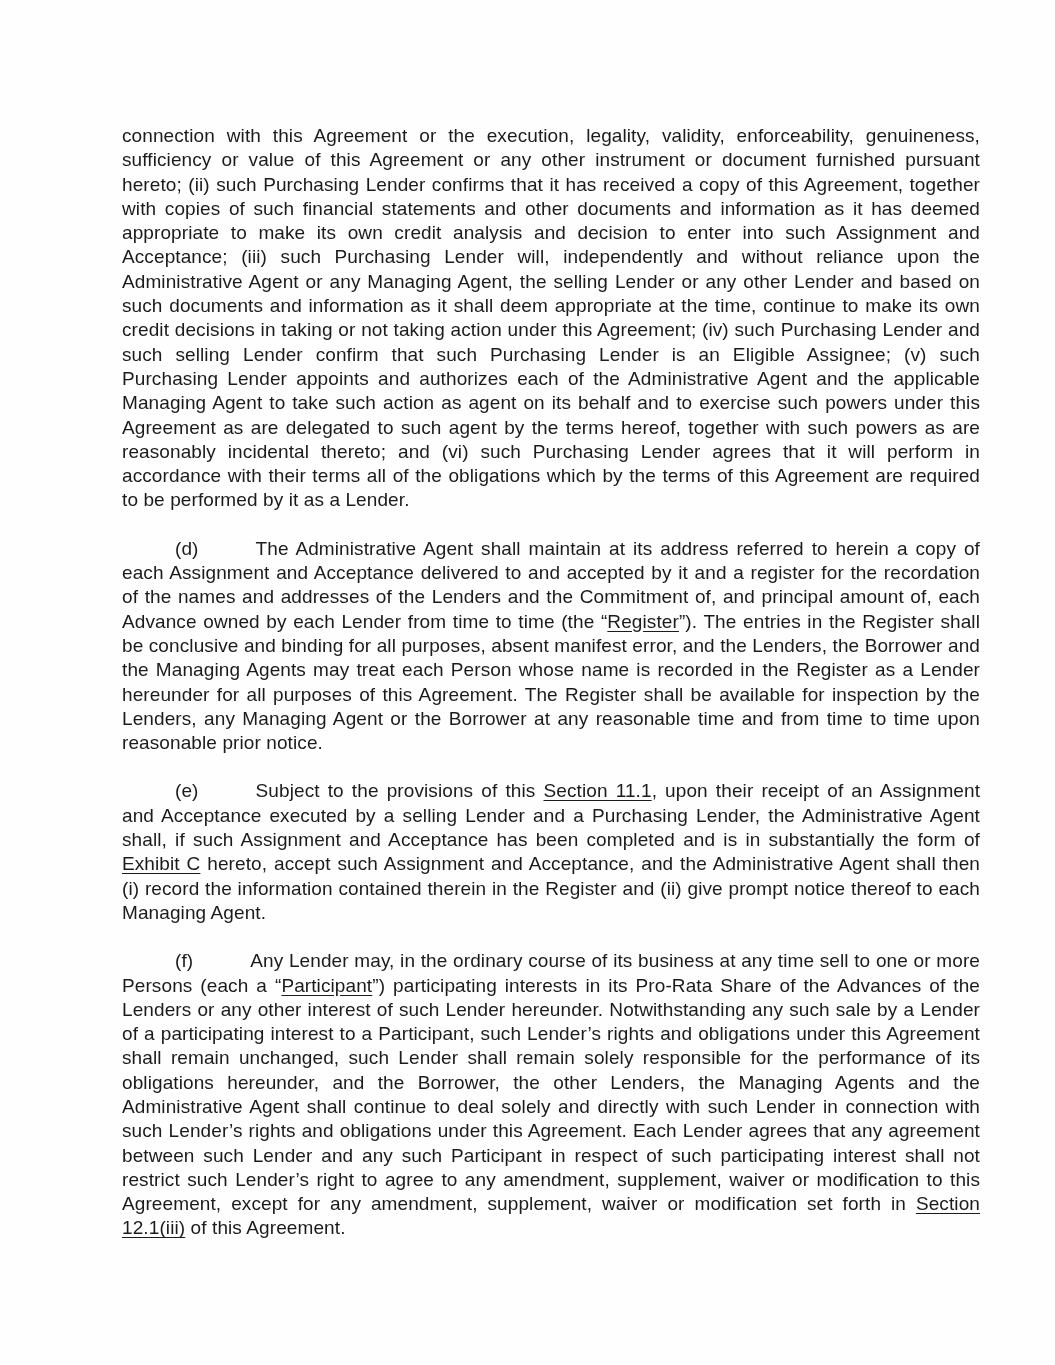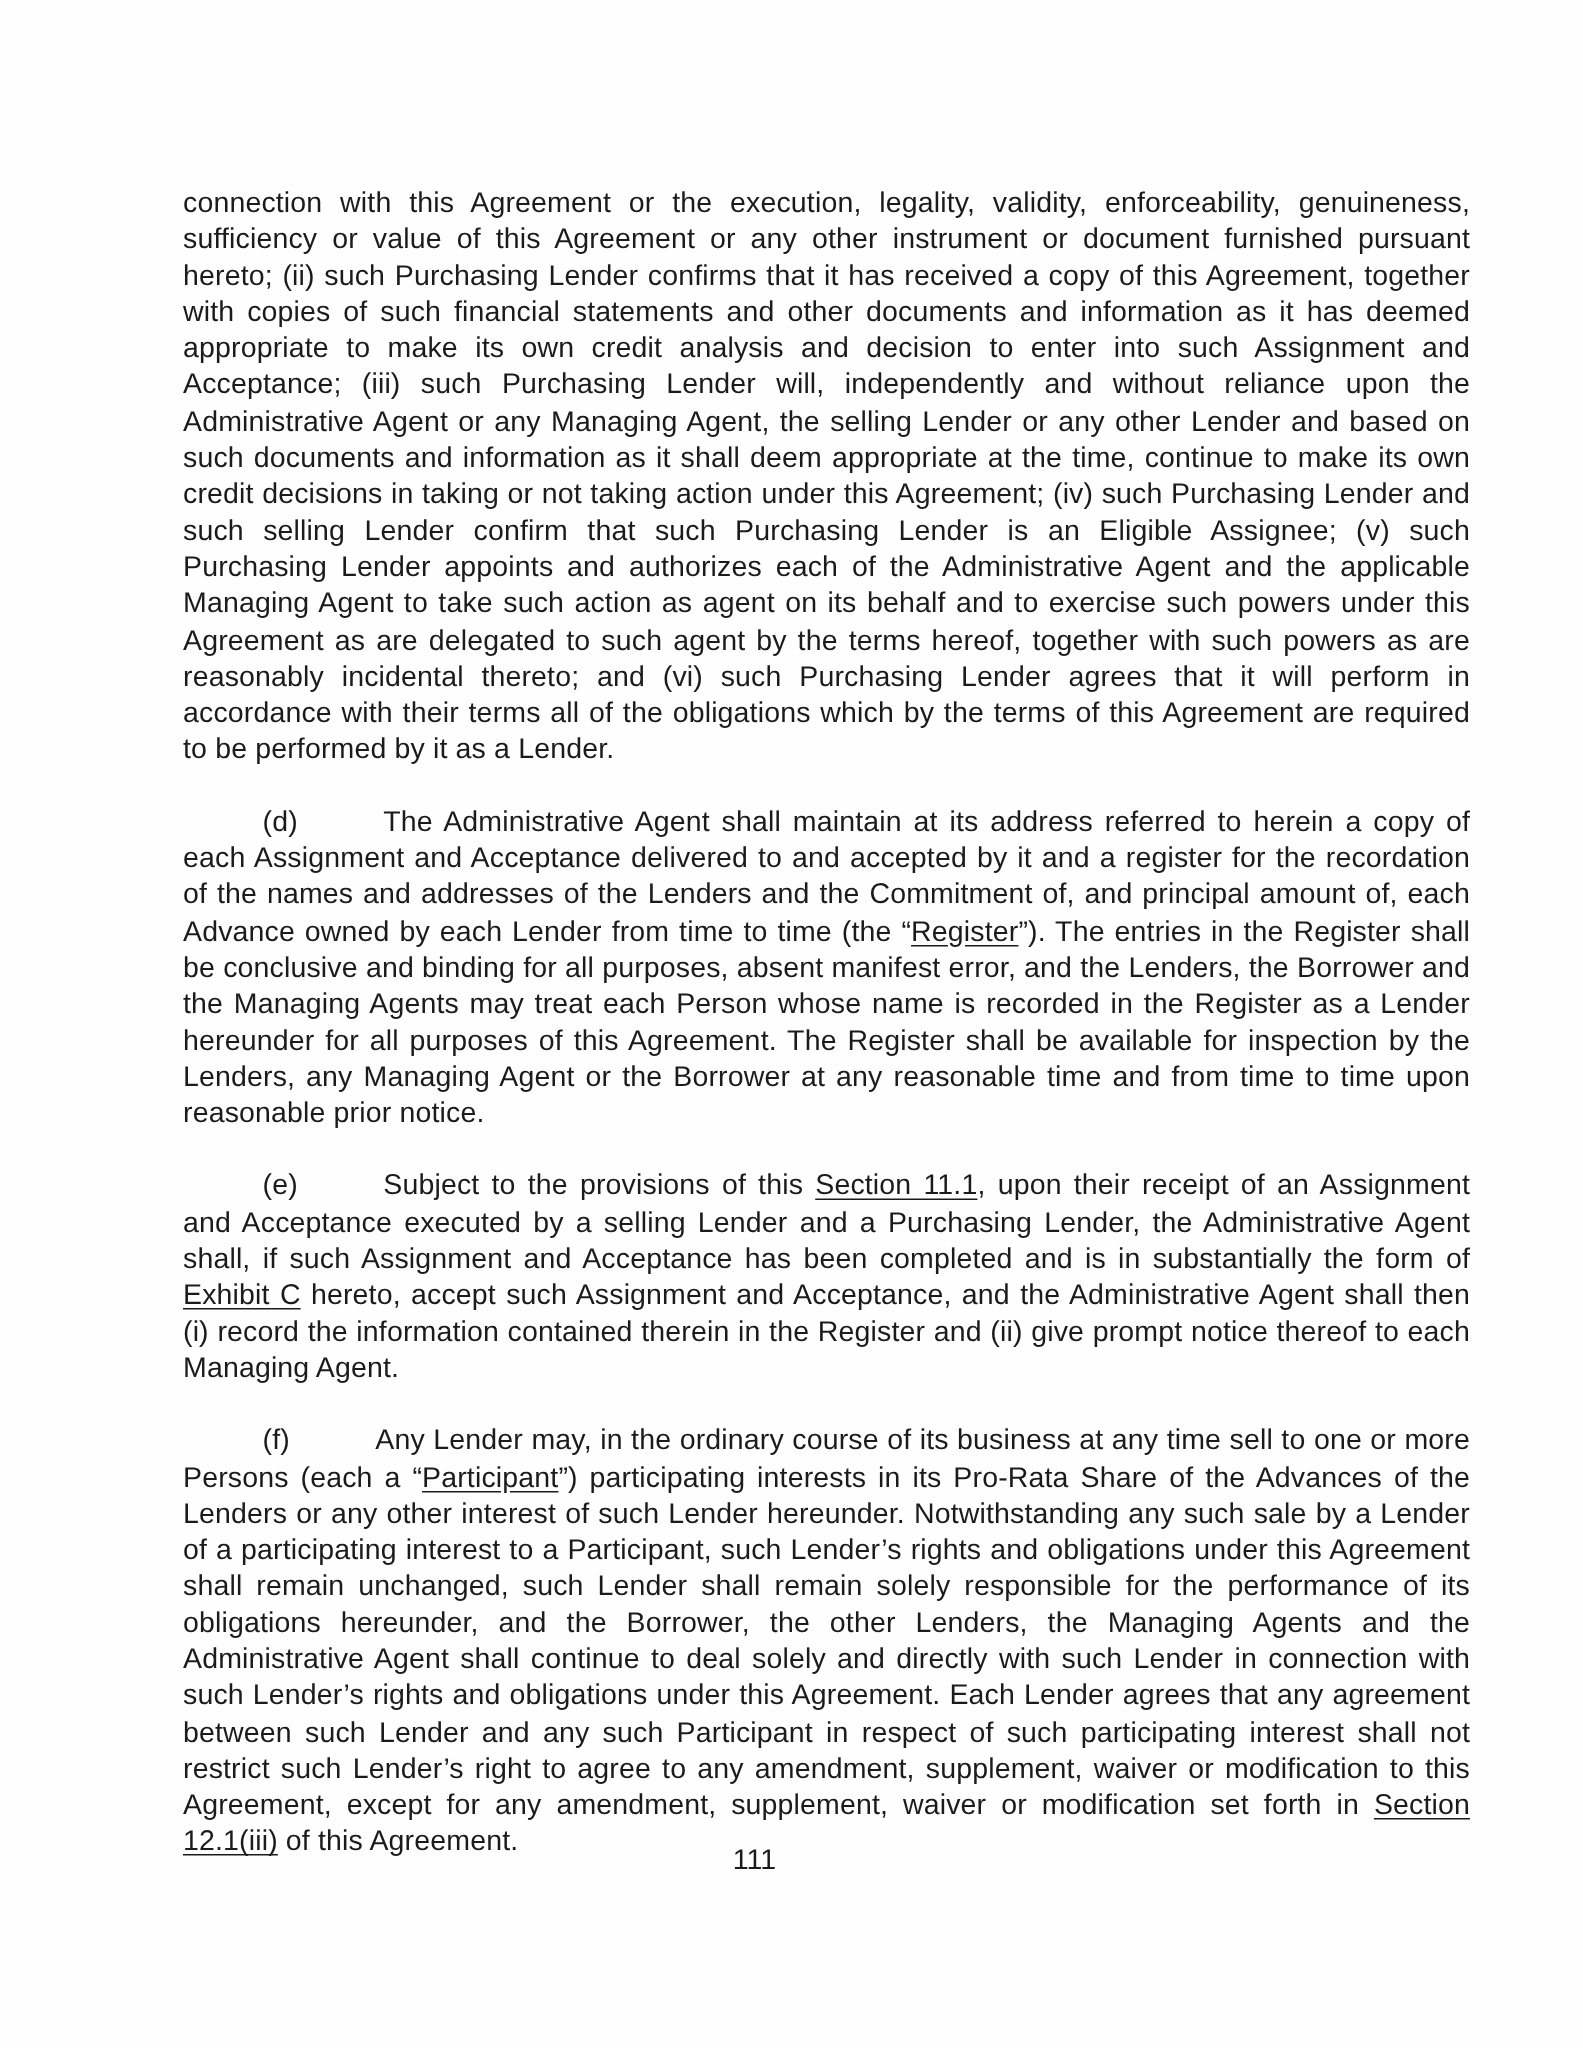--- a/index.html
+++ b/index.html
@@ -54,14 +54,13 @@
 </head>
 <body>
 
 <div class="page">
   <div class="text-body">
       <p class="para"><span>connection with this Agreement or the execution, legality, validity, enforceability, genuineness, sufficiency or value of this Agreement or any other instrument or document furnished pursuant hereto; (ii) such Purchasing Lender confirms that it has received a copy of this Agreement, together with copies of such financial statements and other documents and information as it has deemed appropriate to make its own credit analysis and decision to enter into such Assignment and Acceptance; (iii) such Purchasing Lender will, independently and without reliance upon the Administrative Agent or any Managing Agent, the selling Lender or any other Lender and based on such documents and information as it shall deem appropriate at the time, continue to make its own credit decisions in taking or not taking action under this Agreement; (iv) such Purchasing Lender and such selling Lender confirm that such Purchasing Lender is an Eligible Assignee; (v) such Purchasing Lender appoints and authorizes each of the Administrative Agent and the applicable Managing Agent to take such action as agent on its behalf and to exercise such powers under this Agreement as are delegated to such agent by the terms hereof, together with such powers as are reasonably incidental thereto; and (vi) such Purchasing Lender agrees that it will perform in accordance with their terms all of the obligations which by the terms of this Agreement are required to be performed by it as a Lender.</span></p>
       <p class="para labeled"><span>(d)</span><span class="label-gap"></span><span>The Administrative Agent shall maintain at its address referred to herein a copy of each Assignment and Acceptance delivered to and accepted by it and a register for the recordation of the names and addresses of the Lenders and the Commitment of, and principal amount of, each Advance owned by each Lender from time to time (the “</span><span class="u">Register</span><span>”).  The entries in the Register shall be conclusive and binding for all purposes, absent manifest error, and the Lenders, the Borrower and the Managing Agents may treat each Person whose name is recorded in the Register as a Lender hereunder for all purposes of this Agreement.  The Register shall be available for inspection by the Lenders, any Managing Agent or the Borrower at any reasonable time and from time to time upon reasonable prior notice.</span></p>
       <p class="para labeled"><span>(e)</span><span class="label-gap"></span><span>Subject to the provisions of this </span><span class="u">Section 11.1</span><span>, upon their receipt of an Assignment and Acceptance executed by a selling Lender and a Purchasing Lender, the Administrative Agent shall, if such Assignment and Acceptance has been completed and is in substantially the form of </span><span class="u">Exhibit C</span><span> hereto, accept such Assignment and Acceptance, and the Administrative Agent shall then (i) record the information contained therein in the Register and (ii) give prompt notice thereof to each Managing Agent.</span></p>
       <p class="para labeled"><span>(f)</span><span class="label-gap"></span><span>Any Lender may, in the ordinary course of its business at any time sell to one or more Persons (each a “</span><span class="u">Participant</span><span>”) participating interests in its Pro-Rata Share of the Advances of the Lenders or any other interest of such Lender hereunder.  Notwithstanding any such sale by a Lender of a participating interest to a Participant, such Lender’s rights and obligations under this Agreement shall remain unchanged, such Lender shall remain solely responsible for the performance of its obligations hereunder, and the Borrower, the other Lenders, the Managing Agents and the Administrative Agent shall continue to deal solely and directly with such Lender in connection with such Lender’s rights and obligations under this Agreement.  Each Lender agrees that any agreement between such Lender and any such Participant in respect of such participating interest shall not restrict such Lender’s right to agree to any amendment, supplement, waiver or modification to this Agreement, except for any amendment, supplement, waiver or modification set forth in </span><span class="u">Section 12.1(iii)</span><span> of this Agreement.</span></p>
     </div>
-  <div class="page-number">111</div>
 </div>
 
 </body></html>

